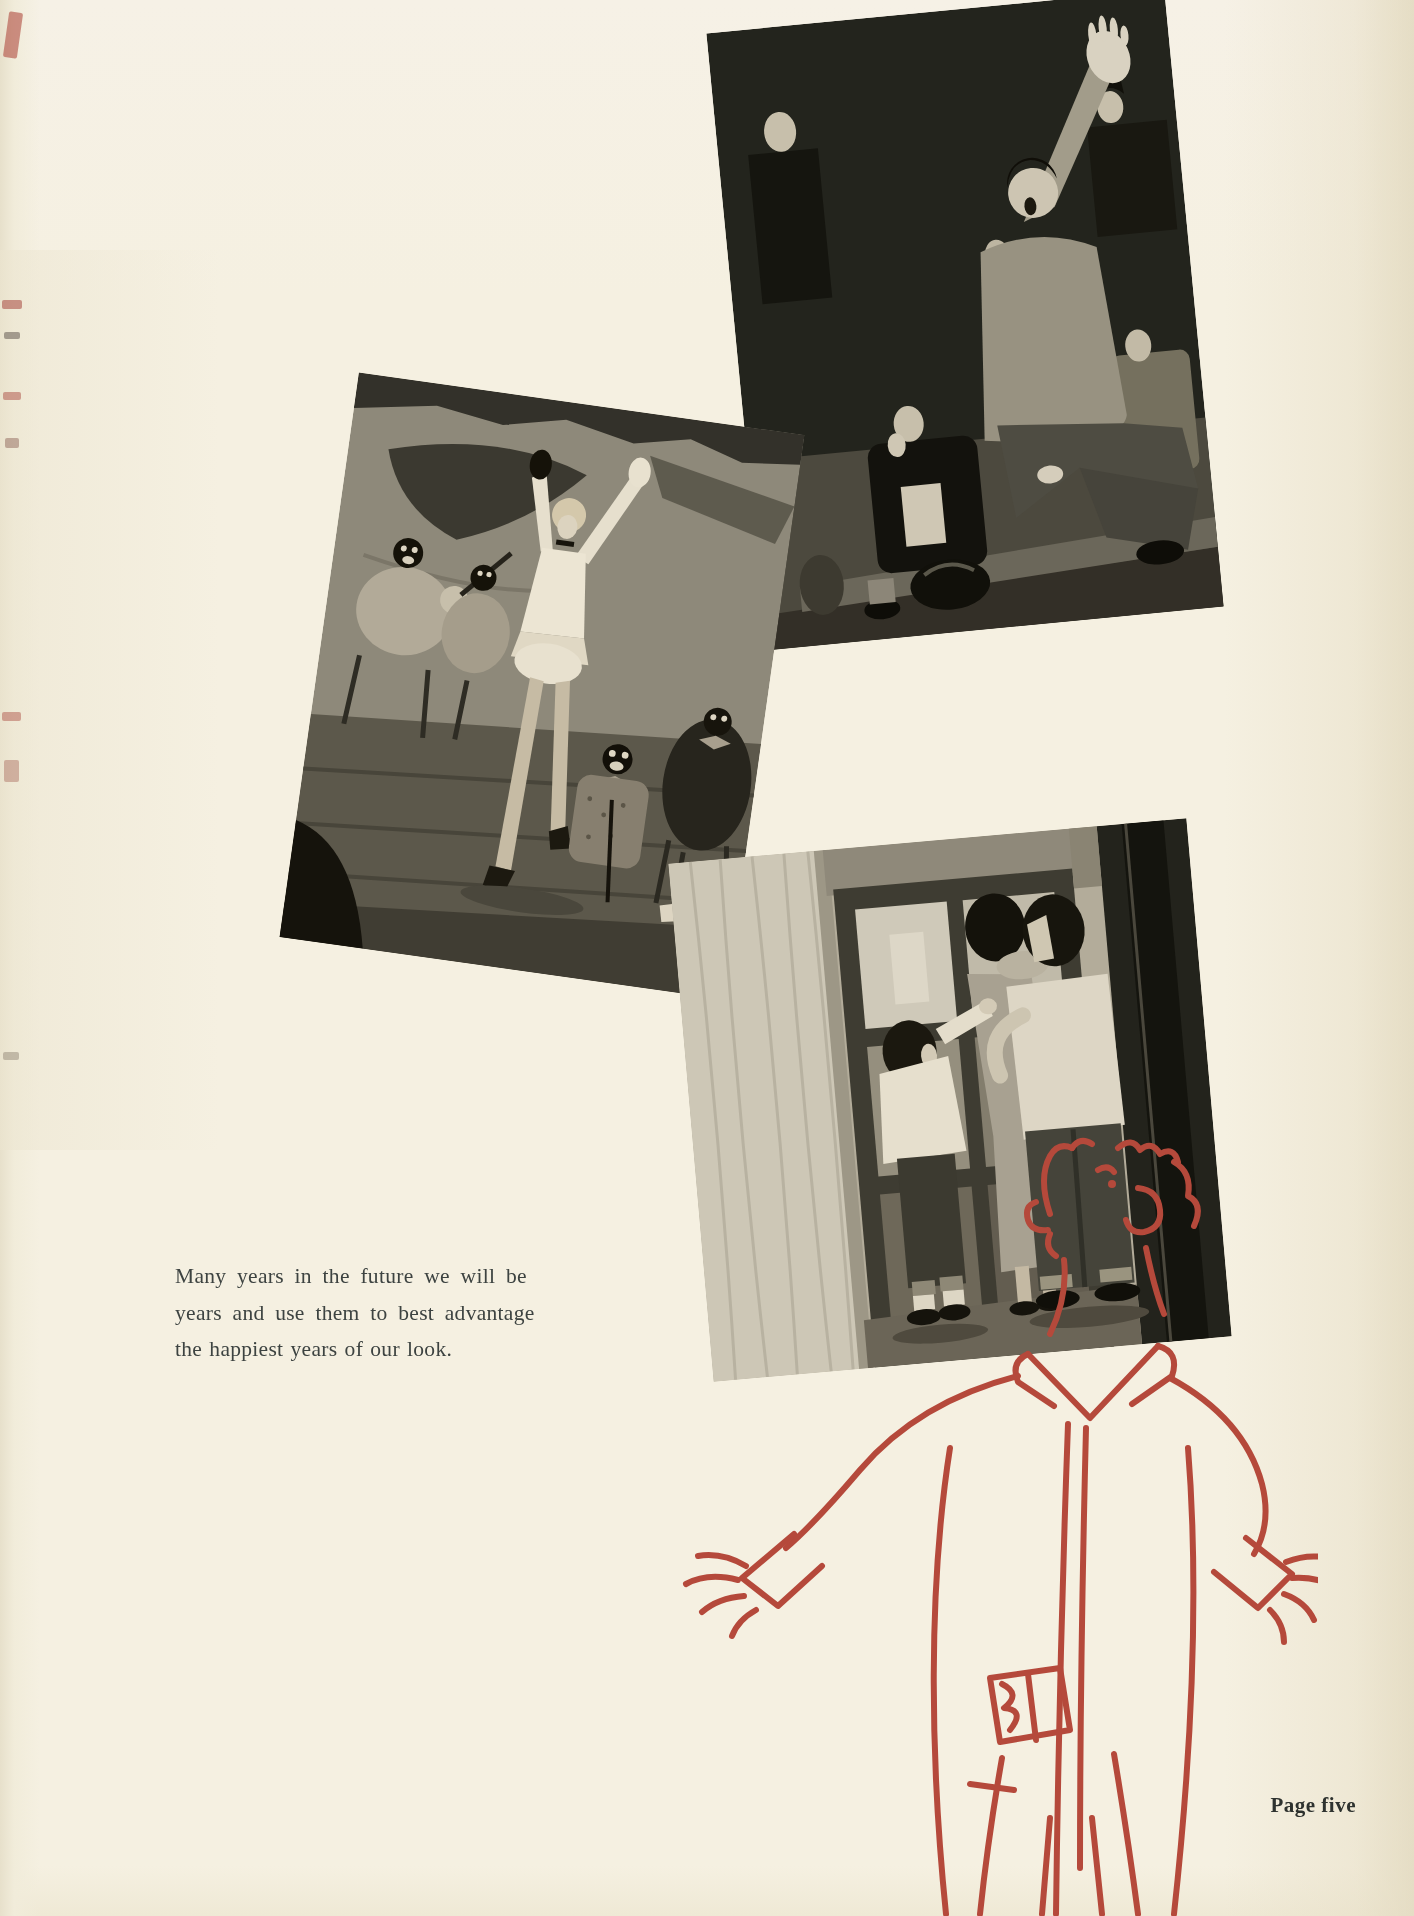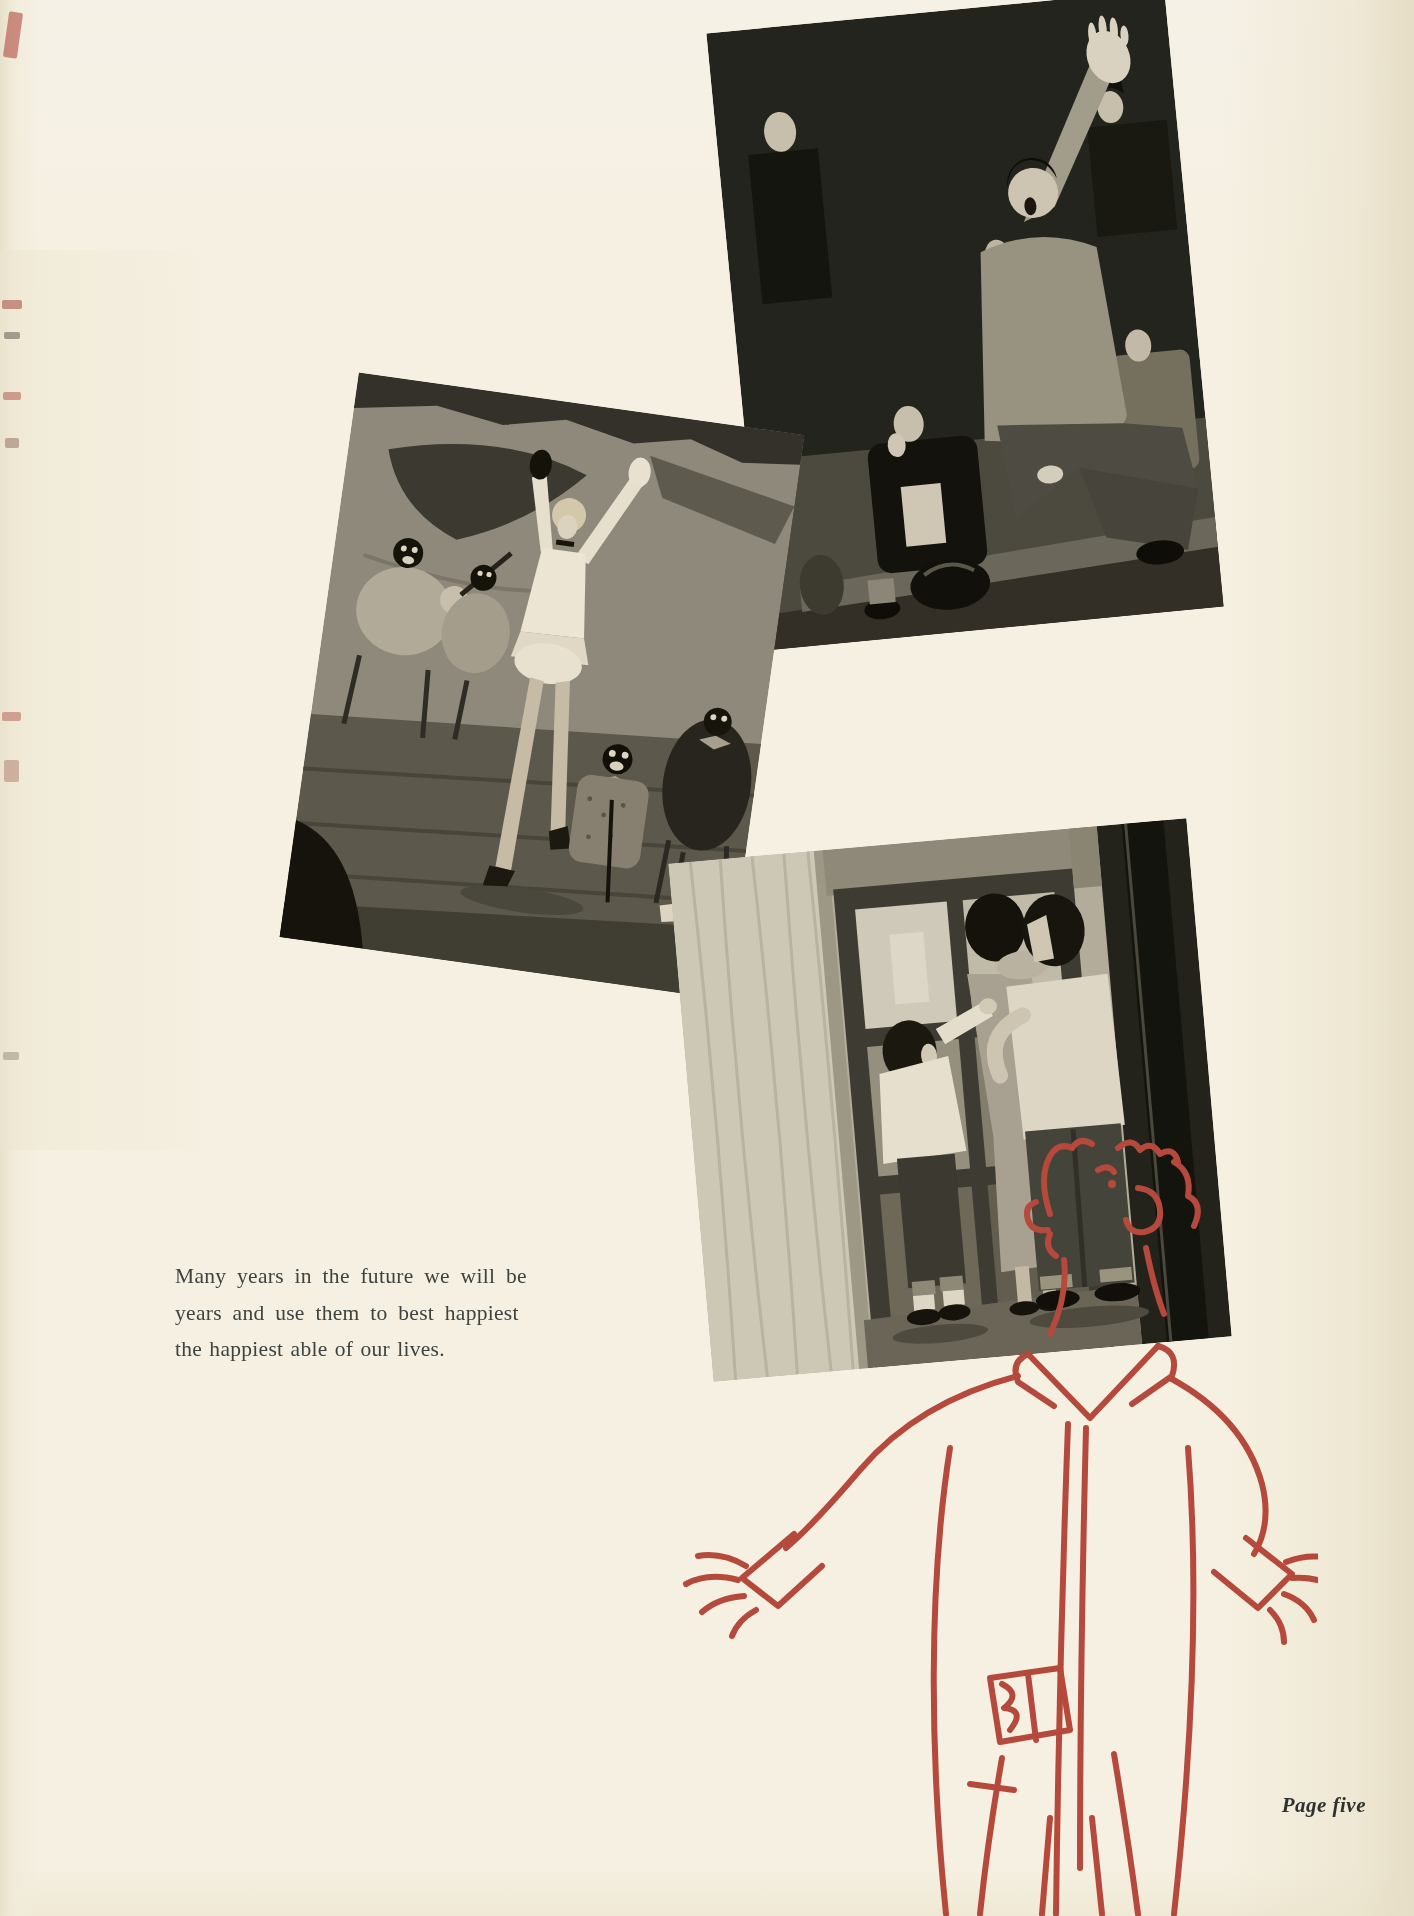--- a/index.html
+++ b/index.html
@@ -28,22 +28,22 @@
 
   .text-block{
     position:absolute;left:175px;top:1258px;width:408px;
     font-size:21.5px;line-height:36.6px;color:#3d4341;
     letter-spacing:.3px;word-spacing:5px;
   }
   .text-block .tight{word-spacing:1.5px;}
   .text-block .hang{margin-left:-7px;}
 
   .page-label{
-    position:absolute;right:48px;top:1793px;
-    font-style:italic;font-weight:600;font-size:21px;color:#2e322f;
+    position:absolute;right:58px;top:1793px;
+    font-weight:600;font-size:21px;color:#2e322f;
     letter-spacing:.5px;
   }
 
   .cartoon{position:absolute;left:598px;top:1118px;line-height:0;}
 </style>
 </head>
 <body>
 
 <div class="page">
 
@@ -281,19 +281,19 @@
 
       <path d="M404,640 Q390,720 382,796"></path>
       <path d="M516,636 Q530,720 540,796"></path>
       <path d="M452,700 L444,796"></path>
       <path d="M494,700 L504,796"></path>
     </svg>
   </div>
 
   <div class="text-block">
     <div>Many years in the future we will be</div>
-    <div>years and use them to best happiest</div>
-    <div class="tight">the happiest able of our lives.</div>
+    <div>years and use them to best advantage</div>
+    <div class="tight">the happiest years of our look.</div>
   </div>
 
   <div class="page-label">Page five</div>
 
 </div>
 
 </body></html>

